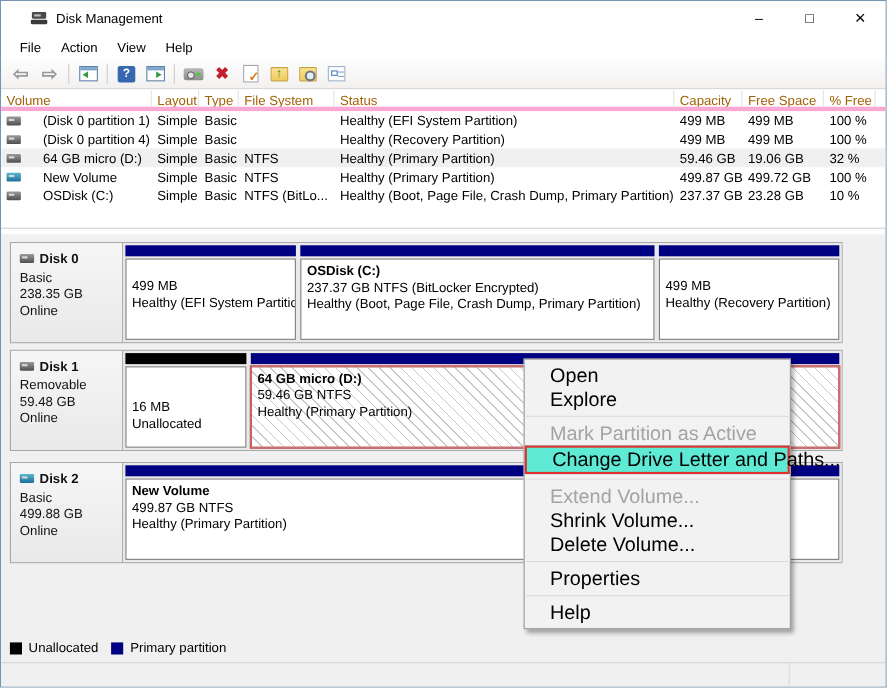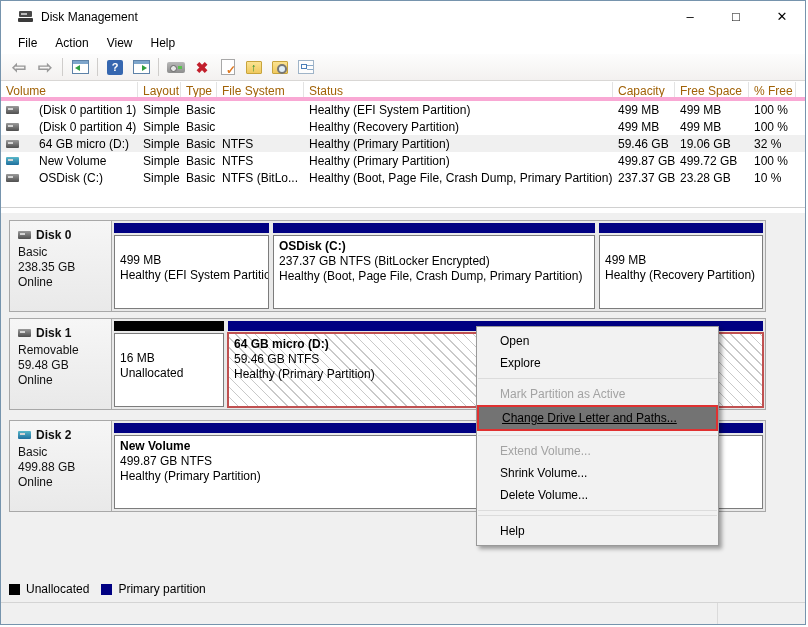--- a/index.html
+++ b/index.html
@@ -1,20 +1,20 @@
 <!DOCTYPE html>
 <html><head>
 <meta charset="utf-8">
 <style>
   * { margin:0; padding:0; box-sizing:border-box; }
   html,body { width:808px; height:627px; background:#fff; font-family:"Liberation Sans", sans-serif; }
   .window { position:relative; width:806px; height:625px; margin:0; border:1px solid #7694ad; background:#fff; overflow:hidden; }
 
   
-  .titlebar { position:absolute; left:0; top:0; width:100%; height:31px; background:#fff; display:flex; align-items:center; padding-left:17px; }
+  .titlebar { position:absolute; left:0; top:0; width:100%; height:31px; background:#fff; display:flex; align-items:center; padding-left:27px; }
   .title-icon { width:16px; height:13px; margin-right:7px; position:relative; }
   .title-icon .t1 { position:absolute; left:1px; top:1px; width:13px; height:6px; background:#4a4a4a; border-radius:1px; }
   .title-icon .t1::after { content:""; position:absolute; left:2px; top:2px; width:6px; height:2px; background:#bdbdbd; }
   .title-icon .t2 { position:absolute; left:0; top:8px; width:15px; height:4px; background:#3a3a3a; border-radius:1px; }
   .title-text { font-size:12px; color:#000; }
   .win-controls { position:absolute; right:0; top:0; height:31px; display:flex; }
   .win-btn { width:46px; height:31px; display:flex; align-items:center; justify-content:center; font-size:13px; color:#000; cursor:default; }
 
   
   .menubar { position:absolute; left:0; top:31px; width:100%; height:22px; background:#fff; display:flex; align-items:center; padding-left:8px; }
@@ -79,24 +79,24 @@
   .leg-item { display:flex; align-items:center; gap:6px; }
   .leg-sq { width:11px; height:11px; flex:0 0 auto; }
 
   
   .statusbar { position:absolute; left:0; top:601px; width:100%; height:24px; background:#f0f0f0; border-top:1px solid #d4d4d4; display:flex; }
   .sb-cell { height:100%; }
   .sb-1 { width:717px; border-right:1px solid #dadada; }
   .sb-2 { flex:1; }
 
   
-  .ctx { position:absolute; left:475px; top:325px; width:243px; background:#f2f2f2; border:1px solid #999; box-shadow:3px 3px 4px rgba(0,0,0,0.35); padding:3px 0; z-index:50; font-size:12px; }
+  .ctx { position:absolute; left:475px; top:325px; width:243px; background:#f2f2f2; border:1px solid #999; box-shadow:3px 3px 4px rgba(0,0,0,0.35); padding:3px 0; z-index:50; font-size:18px; }
   .ctx-item { height:22px; line-height:22px; padding-left:23px; color:#000; white-space:nowrap; }
   .ctx-item.disabled { color:#a3a3a3; }
-  .ctx-item.highlight { background:#737373; border:2px solid #e03131; height:26px; line-height:22px;text-decoration:underline; }
+  .ctx-item.highlight { background:#5eead4; border:2px solid #e03131; height:26px; line-height:22px; }
   .ctx-sep { height:1px; background:#dcdcdc; margin:4px 1px; }
 </style>
 </head>
 <body>
 
 <div class="window">
 
   <div class="titlebar">
     <div class="title-icon">
         <div class="t1"></div>
@@ -290,21 +290,21 @@
             <span>Disk 1</span>
           </div>
         <div class="sub">Removable</div>
         <div class="sub">59.48 GB</div>
         <div class="sub">Online</div>
       </div>
       <div class="parts">
         <div class="part" style="flex:0 0 110px;">
           <div class="part-bar black"></div>
           <div class="part-body">
-            <div class="pl" style="margin-top:14px;">16 MB</div>
+            <div class="pl" style="margin-top:26px;">16 MB</div>
             <div class="pl">Unallocated</div>
           </div>
         </div>
         <div class="part selected" style="flex:1;">
           <div class="part-bar"></div>
           <div class="part-body">
             <div class="pt">64 GB micro  (D:)</div>
             <div class="pl">59.46 GB NTFS</div>
             <div class="pl">Healthy (Primary Partition)</div>
           </div>
@@ -355,17 +355,18 @@
     <div class="ctx-item">Open</div>
     <div class="ctx-item">Explore</div>
     <div class="ctx-sep"></div>
     <div class="ctx-item disabled">Mark Partition as Active</div>
     <div class="ctx-item highlight">Change Drive Letter and Paths...</div>
     <div class="ctx-sep"></div>
     <div class="ctx-item disabled">Extend Volume...</div>
     <div class="ctx-item">Shrink Volume...</div>
     <div class="ctx-item">Delete Volume...</div>
     <div class="ctx-sep"></div>
+    <div class="ctx-item">Properties</div>
     <div class="ctx-sep"></div>
     <div class="ctx-item">Help</div>
   </div>
 
 </div>
 
 </body></html>

